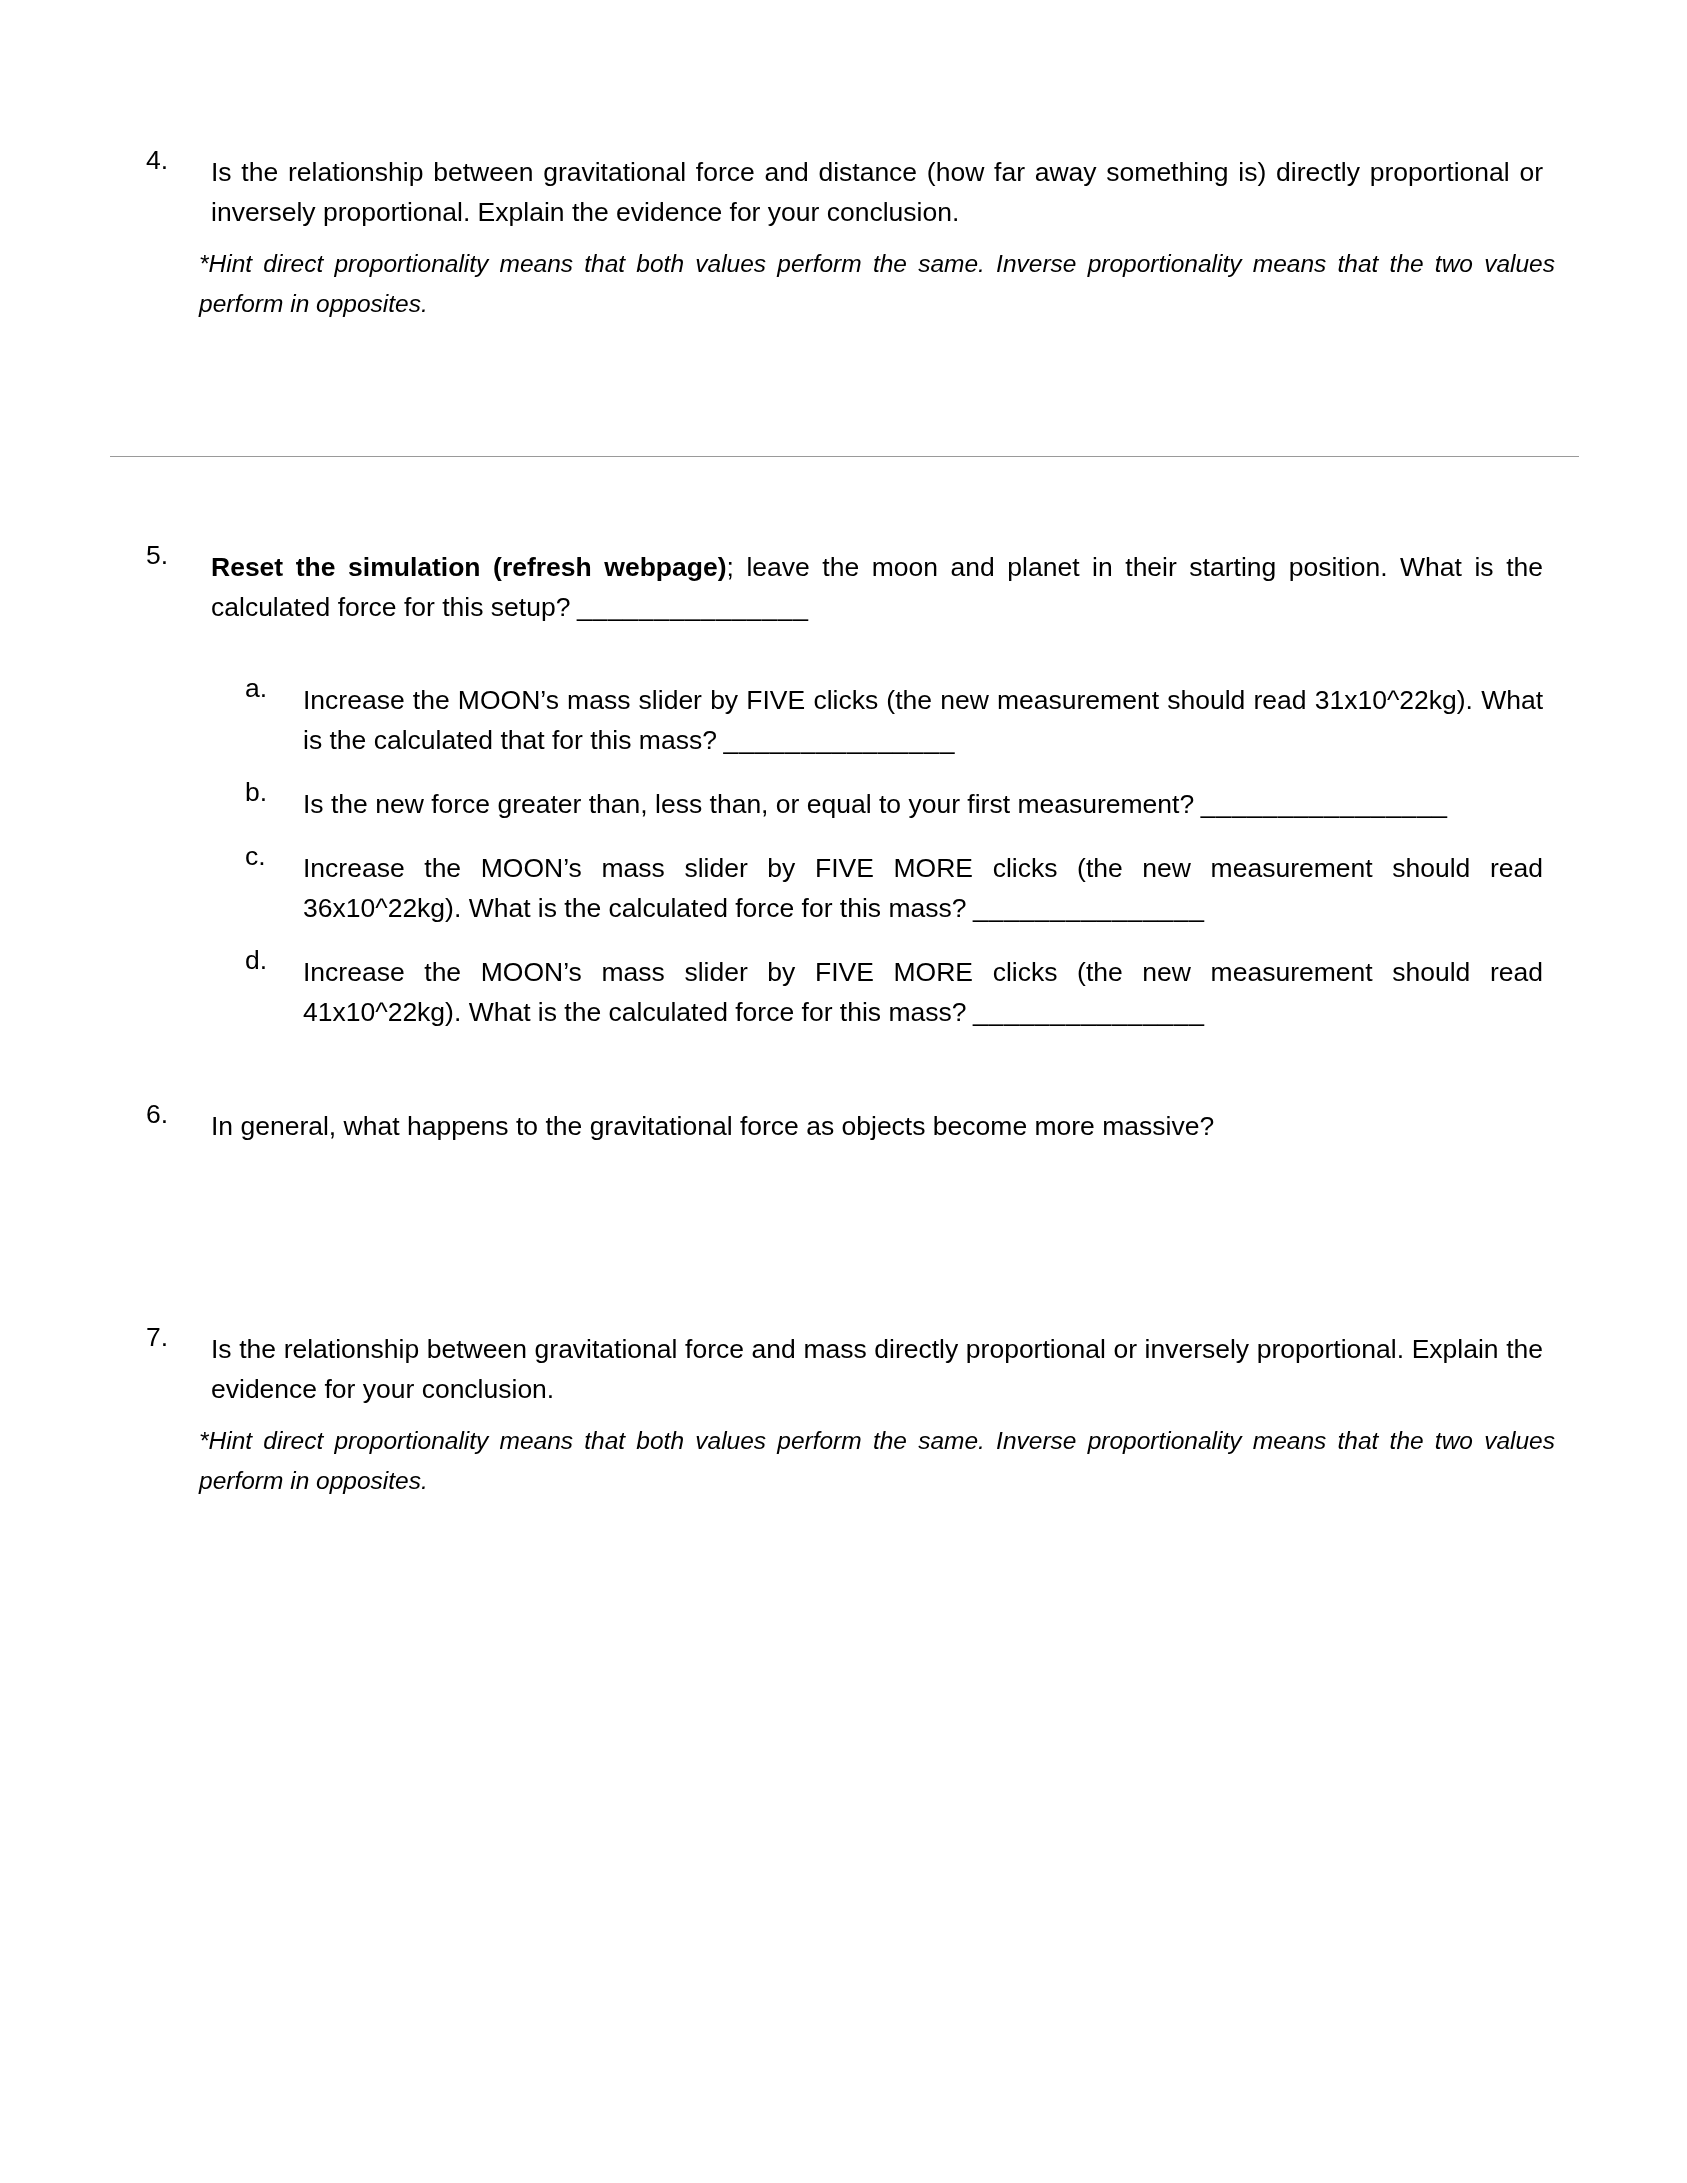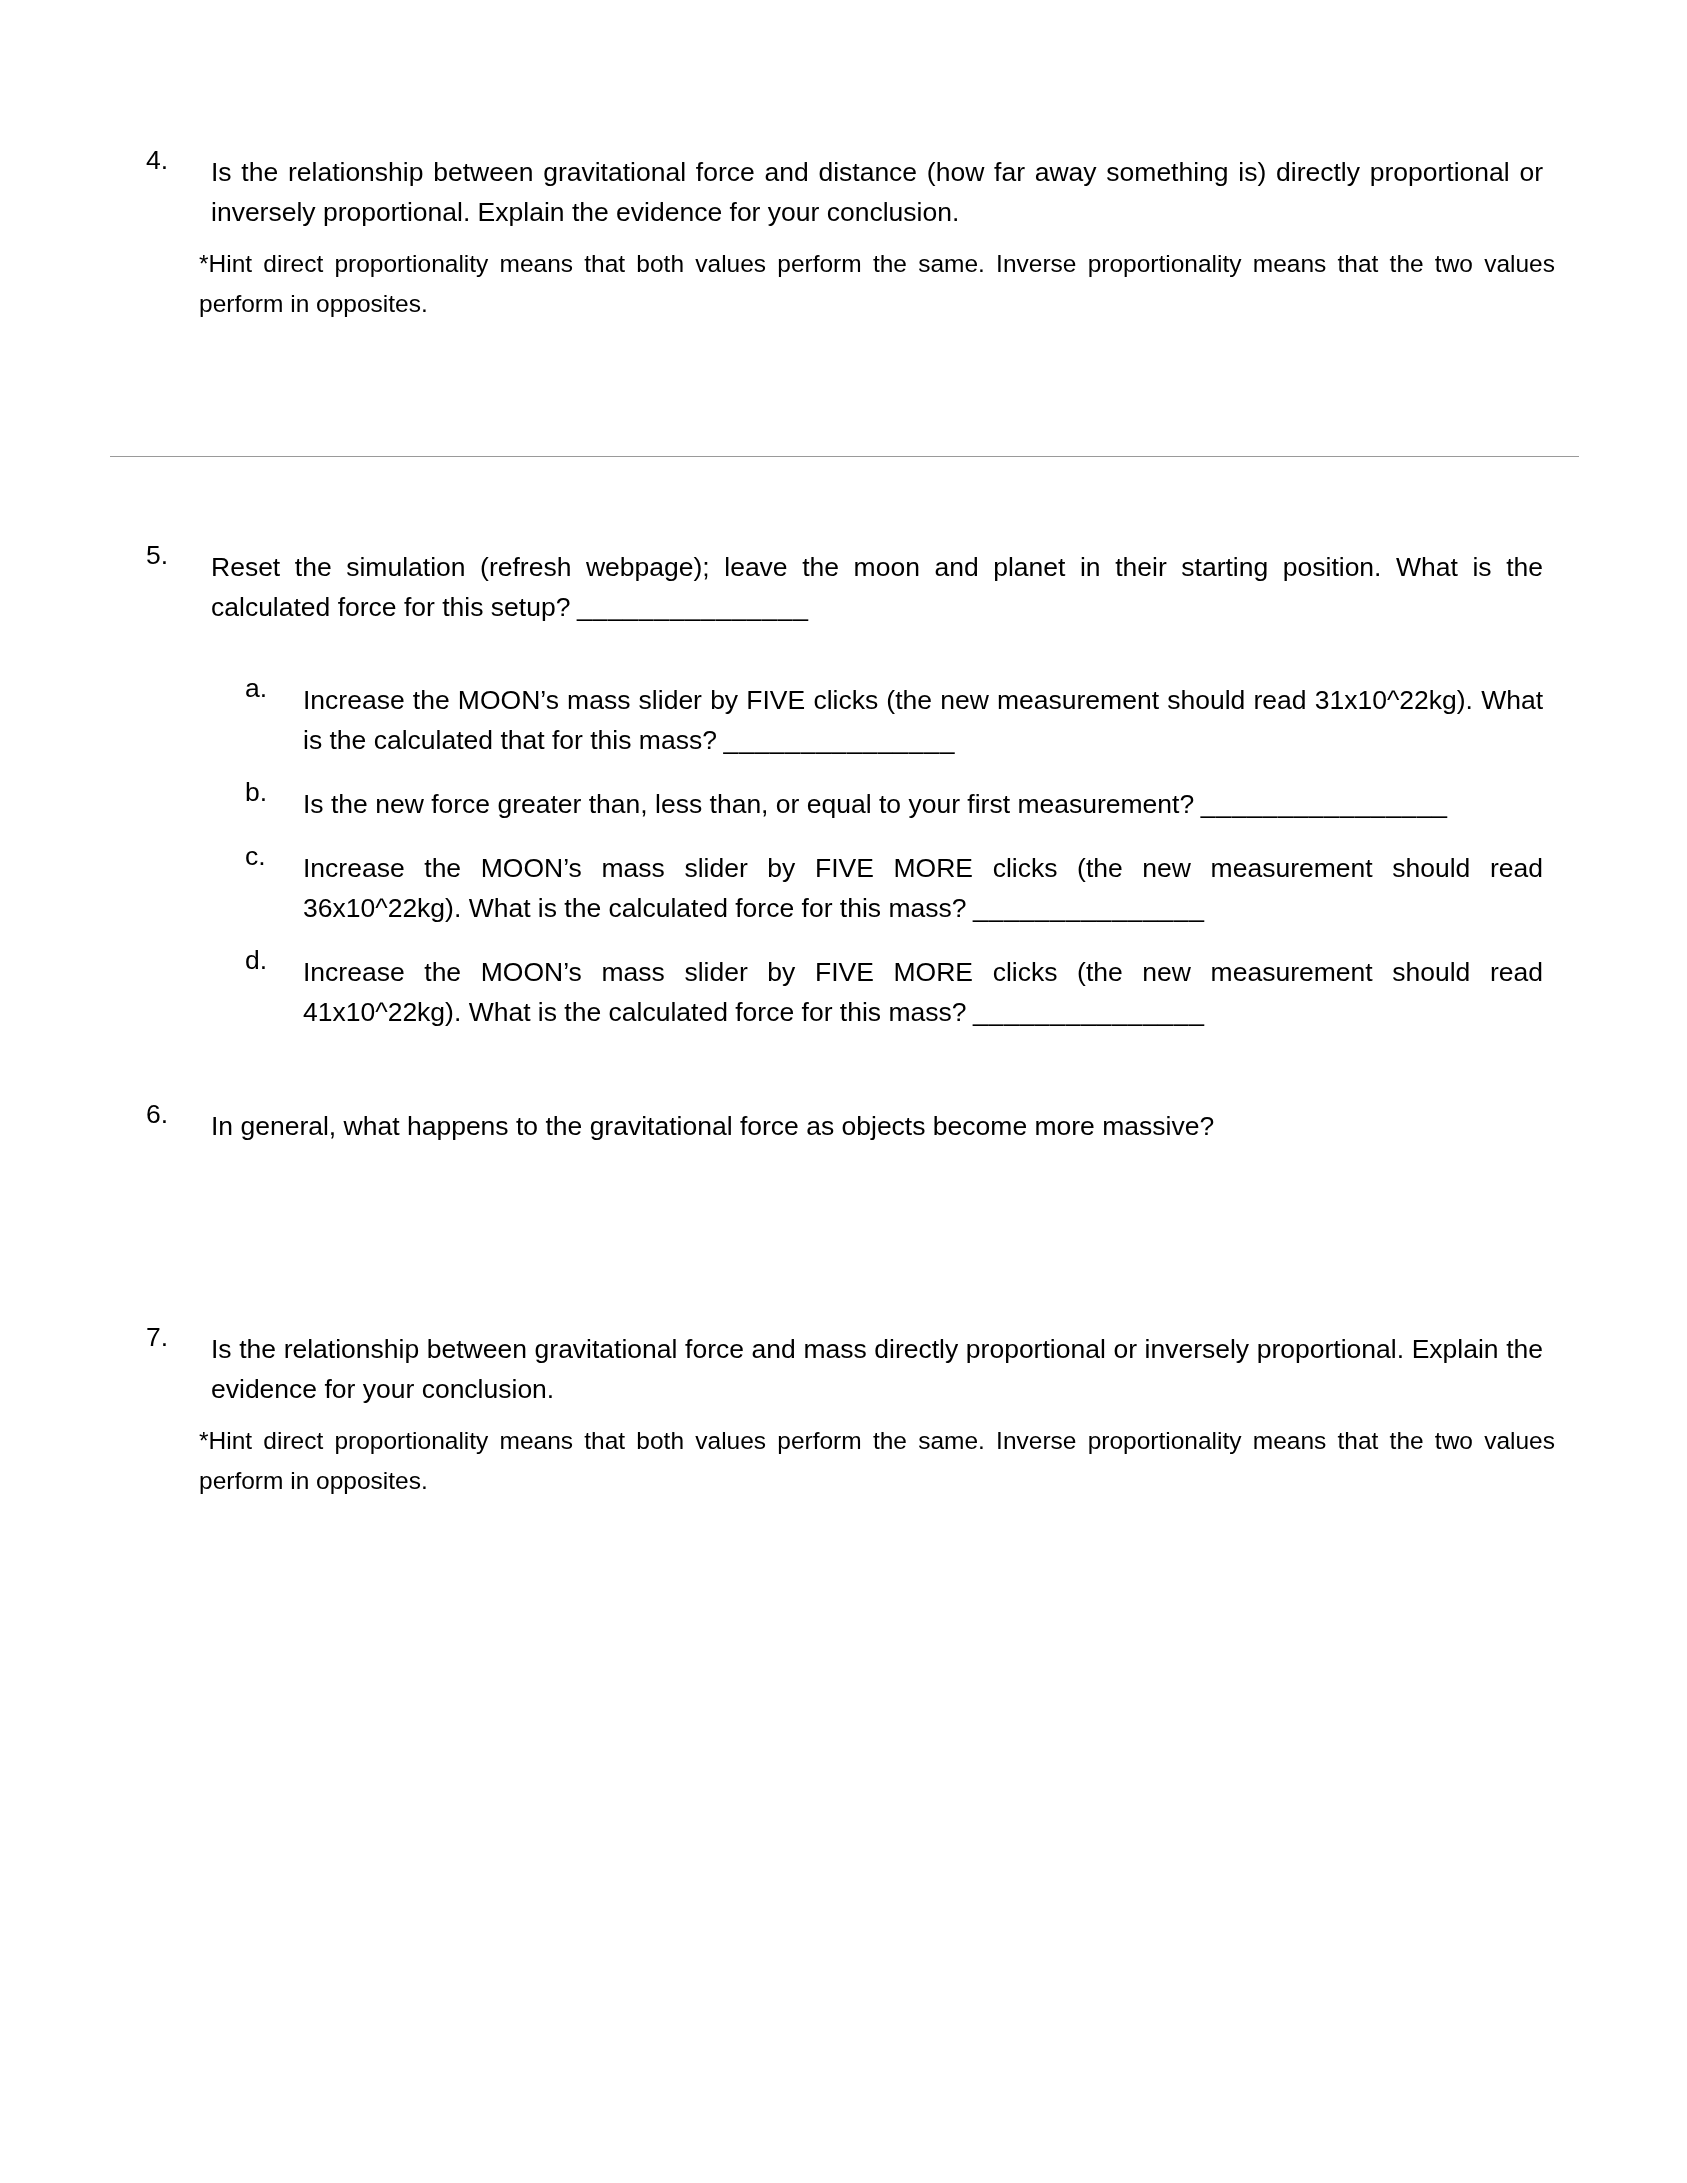--- a/index.html
+++ b/index.html
@@ -37,23 +37,24 @@
   }
   p.qtext {
     margin: 12px;
     font-size: 26.5px;
     line-height: 40px;
   }
   p.hint {
     margin: 0;
     font-size: 24.5px;
     line-height: 40px;
+    font-style: italic;
   }
   .just { text-align: justify; }
-  .bold { font-weight: normal; }
+  .bold { font-weight: bold; }
   .blank {
     padding-left: 6.6px;
     letter-spacing: 0.7px;
     white-space: nowrap;
   }
   .divider {
     border: none;
     border-top: 1.3px solid #9a9a9a;
     margin: 132px 0 0 -36px;
     width: 1469px;

